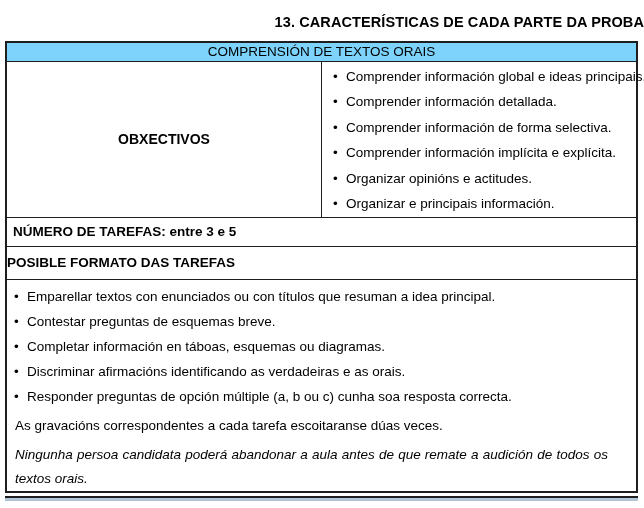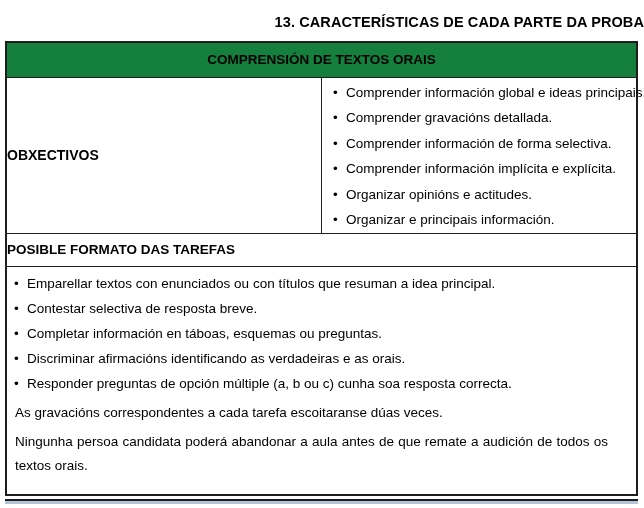--- a/index.html
+++ b/index.html
@@ -19,30 +19,30 @@
   }
   table.main {
     width: 633px;
     margin-left: 5px;
     border-collapse: collapse;
     table-layout: fixed;
   }
   table.main { border: 2px solid #1e1e1e; }
   table.main td { border: 1.5px solid #1e1e1e; vertical-align: middle; }
   td.header-cell {
-    background: #15803d;
-    height: 35px;
+    background: #7dd3fc;
+    height: 19px;
     text-align: center;
-    font-weight: bold;
+    font-weight: normal;
     font-size: 13.5px;
   }
   td.obx-label {
     width: 151px;
     height: 153px;
-    text-align: left;
+    text-align: center;
     font-weight: bold;
     font-size: 14px;
   }
   td.obx-cell { vertical-align: top; padding: 2px 4px 0 10px; }
   ul.dotlist { list-style: none; }
   ul.dotlist li {
     position: relative;
     padding-left: 14px;
     font-size: 13.5px;
     line-height: 25.5px;
@@ -54,28 +54,28 @@
     font-weight: bold;
     font-size: 13.5px;
     padding-left: 6px;
   }
   td.formato-header {
     height: 33px;
     text-align: left;
     font-weight: bold;
     font-size: 13.5px;
   }
-  td.body-cell { vertical-align: top; padding: 4px 8px 16px 6px; }
+  td.body-cell { vertical-align: top; padding: 4px 8px 0 6px; }
   ul.formato-list li { line-height: 25px; }
   p.note {
     font-size: 13.5px;
     line-height: 24px;
     margin: 5px 20px 0 2px;
   }
-  p.note.justify { text-align: justify; }
+  p.note.justify { text-align: justify; font-style: italic; }
   .next-table-strip {
     width: 633px;
     margin: 3px 0 0 5px;
     height: 5px;
     background: #b2c5d6;
     border-top: 2px solid #1e1e1e;
   }
 </style>
 </head>
 <body>
@@ -88,40 +88,43 @@
     <tbody>
         <tr>
       <td colspan="2" class="header-cell">COMPRENSIÓN DE TEXTOS ORAIS</td>
     </tr>
 
     <tr>
       <td class="obx-label">OBXECTIVOS</td>
       <td class="obx-cell">
         <ul class="dotlist">
           <li>Comprender información global e ideas principais.</li>
-          <li>Comprender gravacións detallada.</li>
+          <li>Comprender información detallada.</li>
           <li>Comprender información de forma selectiva.</li>
           <li>Comprender información implícita e explícita.</li>
           <li>Organizar opinións e actitudes.</li>
           <li>Organizar e principais información.</li>
         </ul>
       </td>
     </tr>
 
+    <tr>
+      <td colspan="2" class="numero-cell">NÚMERO DE TAREFAS: entre 3 e 5</td>
+    </tr>
 
     <tr>
       <td colspan="2" class="formato-header">POSIBLE FORMATO DAS TAREFAS</td>
     </tr>
 
     <tr>
       <td colspan="2" class="body-cell">
         <ul class="dotlist formato-list">
           <li>Emparellar textos con enunciados ou con títulos que resuman a idea principal.</li>
-          <li>Contestar selectiva de resposta breve.</li>
-          <li>Completar información en táboas, esquemas ou preguntas.</li>
+          <li>Contestar preguntas de esquemas breve.</li>
+          <li>Completar información en táboas, esquemas ou diagramas.</li>
           <li>Discriminar afirmacións identificando as verdadeiras e as orais.</li>
           <li>Responder preguntas de opción múltiple (a, b ou c) cunha soa resposta correcta.</li>
         </ul>
         <p class="note">As gravacións correspondentes a cada tarefa escoitaranse dúas veces.</p>
         <p class="note justify">Ningunha persoa candidata poderá abandonar a aula antes de que remate a audición de todos os textos orais.</p>
       </td>
     </tr>
   </tbody>
     </table>
 

